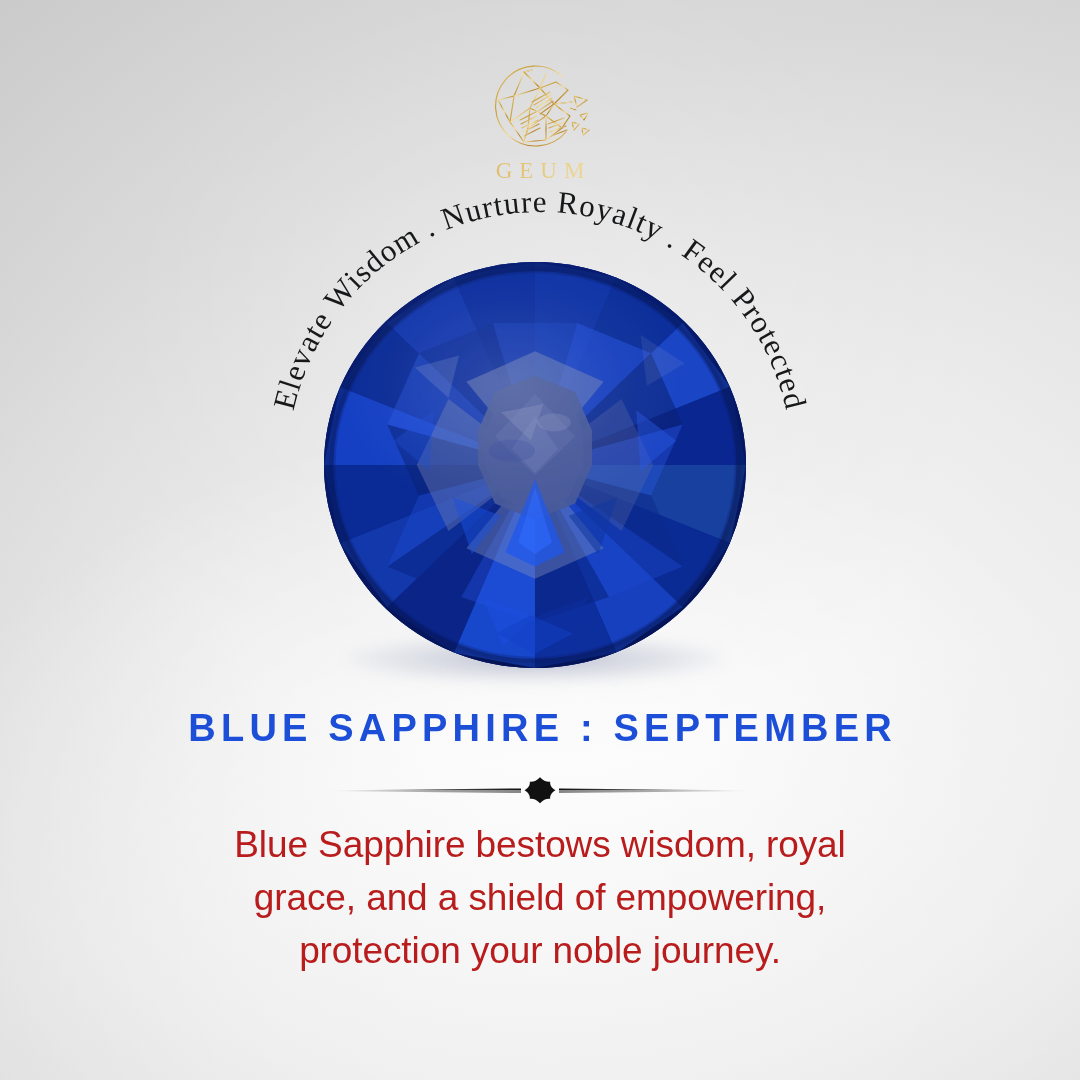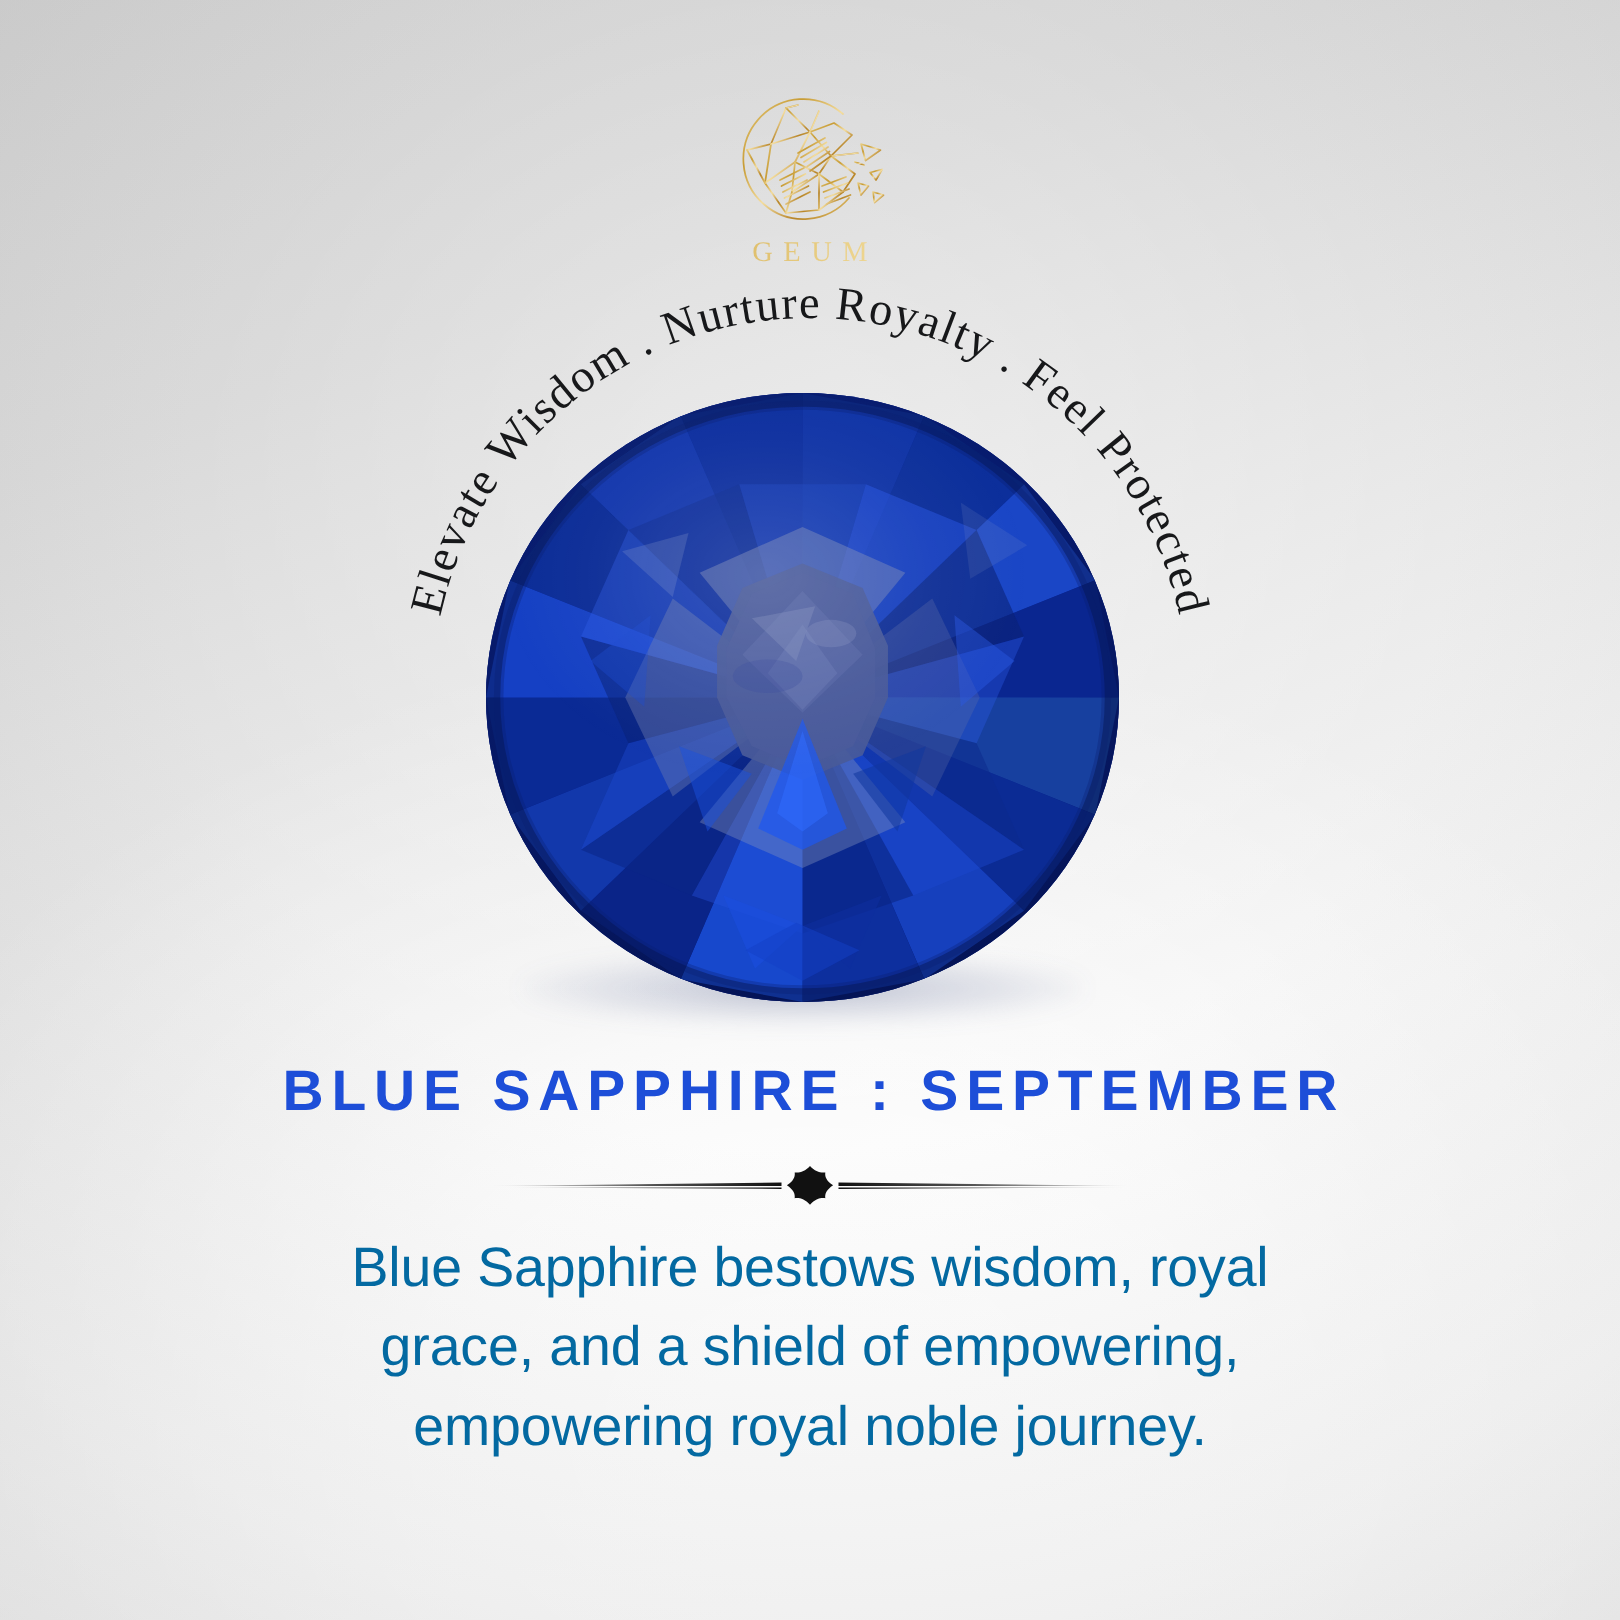--- a/index.html
+++ b/index.html
@@ -47,21 +47,21 @@
   }
   .logo-mark {
     width: 112px;
     height: 92px;
     margin: 0 auto;
     display: block;
   }
   .logo-word {
     margin-top: 4px;
     font-family: "Liberation Serif", serif;
-    font-size: 19px;
+    font-size: 23px;
     letter-spacing: 7px;
     text-indent: 7px;
     font-weight: 400;
     color: #d5ad4e;
     background: linear-gradient(100deg, #e9cf84 0%, #c79b33 34%, #f2dc9b 56%, #b8862a 78%, #e2c271 100%);
     -webkit-background-clip: text;
     background-clip: text;
     -webkit-text-fill-color: transparent;
   }
 
@@ -149,21 +149,21 @@
   .body-copy {
     position: absolute;
     left: 50%;
     top: 818px;
     width: 700px;
     margin-left: -350px;
     text-align: center;
     font-family: "Liberation Sans", sans-serif;
     font-size: 37px;
     line-height: 53px;
-    color: #0369a1;
+    color: #b91c1c;
     letter-spacing: -0.1px;
   }
   .body-copy .line { display: block; }
 </style>
 </head>
 <body>
 
 <div id="poster">
 
   <div class="bg-base"></div>
@@ -337,16 +337,16 @@
                  C226.2,20.8 224.8,23.8 225.2,27.6 C221.4,27.2 218.4,28.6 215,32.8
                  C211.6,28.6 208.6,27.2 204.8,27.6 C205.2,23.8 203.8,20.8 199.6,17.4
                  C203.8,14 205.2,11 204.8,7.2 C208.6,7.6 211.6,6.2 215,2 Z" transform="translate(0,-2.4) scale(1,0.84) translate(0,2.4)"></path>
       </g>
     </svg>
   </div>
 
   <div class="body-copy">
     <span class="line">Blue Sapphire bestows wisdom, royal</span>
     <span class="line">grace, and a shield of empowering,</span>
-    <span class="line">empowering royal noble journey.</span>
+    <span class="line">protection your noble journey.</span>
   </div>
 
 </div>
 
 </body></html>

